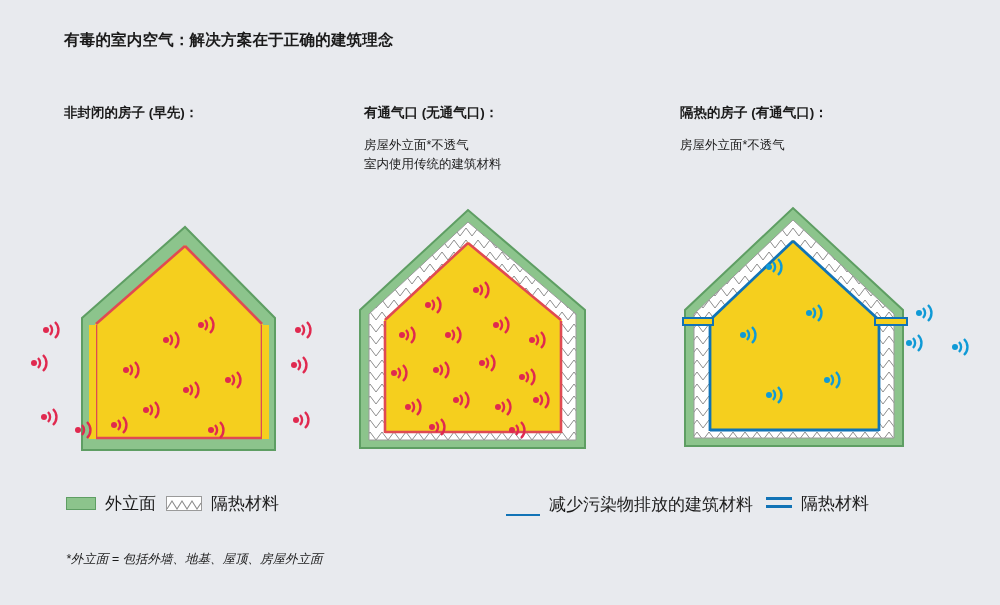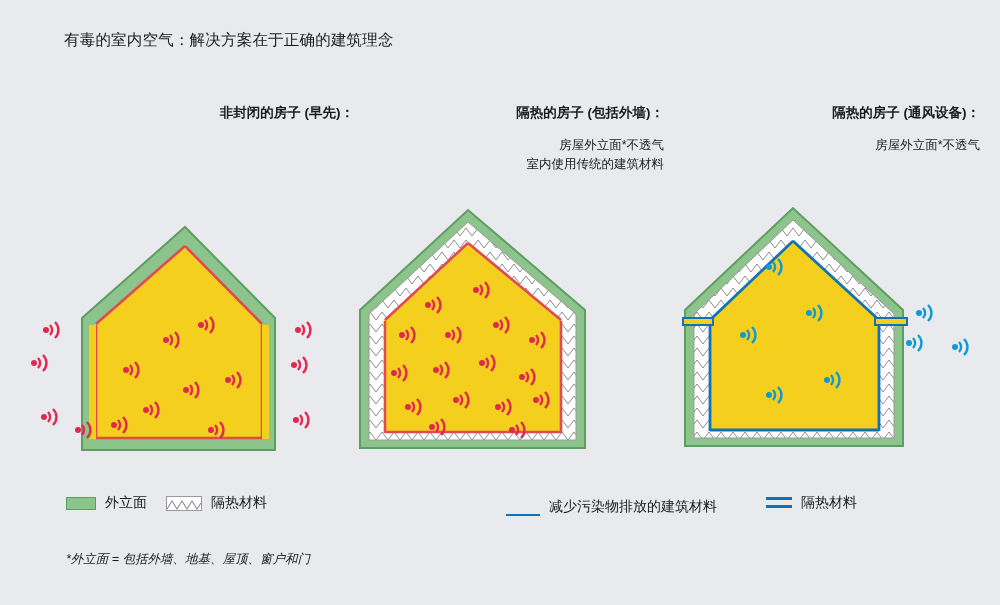--- a/index.html
+++ b/index.html
@@ -6,39 +6,39 @@
   body{
     width:1000px;height:605px;
     background:#e8eaee;
     font-family:"Liberation Sans","DejaVu Sans",sans-serif;
     color:#1a1a1a;
     position:relative;
     overflow:hidden;
   }
   .title{
     position:absolute;left:64px;top:30px;
-    font-size:15.5px;font-weight:normal;letter-spacing:.2px;
+    font-size:15.5px;font-weight:bold;letter-spacing:.2px;
   }
-  .col{position:absolute;top:104px;text-align:right;}
+  .col{position:absolute;top:104px;}
   .col-head{font-size:13.5px;font-weight:bold;margin-bottom:14px;}
   .col-line{font-size:12.5px;line-height:19px;}
   .u{}
   .col1{left:64px;width:290px;}
   .col2{left:364px;width:300px;}
   .col3{left:680px;width:300px;}
 
   .housewrap{position:absolute;top:190px;}
   .h1{left:10px;}
   .h2{left:340px;}
   .h3{left:655px;}
 
   
   .legend{position:absolute;left:66px;top:490px;width:900px;height:32px;}
   .legend-item{position:absolute;top:0;display:flex;align-items:center;height:26px;}
-  .legend-label{font-size:14px;margin-left:9px;white-space:nowrap;}
+  .legend-label{font-size:17px;margin-left:9px;white-space:nowrap;}
   .sw-facade{width:28px;height:11px;background:#8cc48c;border:1px solid #5e9e63;}
   .sw-insul{width:34px;height:13px;background:#ffffff;border:1px solid #9a9a9a;position:relative;overflow:hidden;}
   .sw-line-red{width:34px;height:0;border-top:2px solid #e04a52;}
   .sw-line-blue{width:34px;height:0;border-top:2px solid #1173b6;}
   .sw-vent{width:26px;height:16px;position:relative;}
   .sw-vent i{position:absolute;left:0;width:26px;height:0;border-top:3px solid #1173b6;}
   .sw-vent i:nth-child(1){top:2px;}
   .sw-vent i:nth-child(2){top:10px;}
 
   .footnote{position:absolute;left:66px;top:551px;font-size:12.5px;font-style:italic;}
@@ -46,27 +46,27 @@
 </head>
 <body>
 
 <div class="title">有毒的室内空气：解决方案在于正确的建筑理念</div>
 
 <div class="col col1">
   <div class="col-head">非封闭的房子 (早先)：</div>
 </div>
 
 <div class="col col2">
-  <div class="col-head">隔热的房子 (包括外墙)：</div>
+  <div class="col-head">有通气口 (无通气口)：</div>
   <div class="col-line">房屋外立面*不透气</div>
   <div class="col-line">室内使用<span class="u">传统</span>的建筑材料</div>
 </div>
 
 <div class="col col3">
-  <div class="col-head">隔热的房子 (通风设备)：</div>
+  <div class="col-head">隔热的房子 (有通气口)：</div>
   <div class="col-line">房屋外立面*不透气</div>
 </div>
 
 <div class="housewrap h1">
 <svg width="320" height="270" viewBox="0 0 320 270">
   <defs>
     <g id="wave-r">
       <path d="M0,0 a7,7 0 0 1 0,10" fill="none" stroke="#e0294f" stroke-width="2.4"></path>
       <path d="M5,-3 a11,11 0 0 1 0,16" fill="none" stroke="#e0294f" stroke-width="2.4"></path>
       <circle cx="-4" cy="5" r="3" fill="#e0294f"></circle>
@@ -306,13 +306,13 @@
   </div>
   <div class="legend-item" style="left:700px;">
     <span class="sw-vent">
         <i></i>
         <i></i>
       </span>
     <span class="legend-label">隔热材料</span>
   </div>
 </div>
 
-<div class="footnote">*外立面 = 包括外墙、地基、屋顶、窗户和门</div>
+<div class="footnote">*外立面 = 包括外墙、地基、屋顶、房屋外立面</div>
 
 </body></html>

